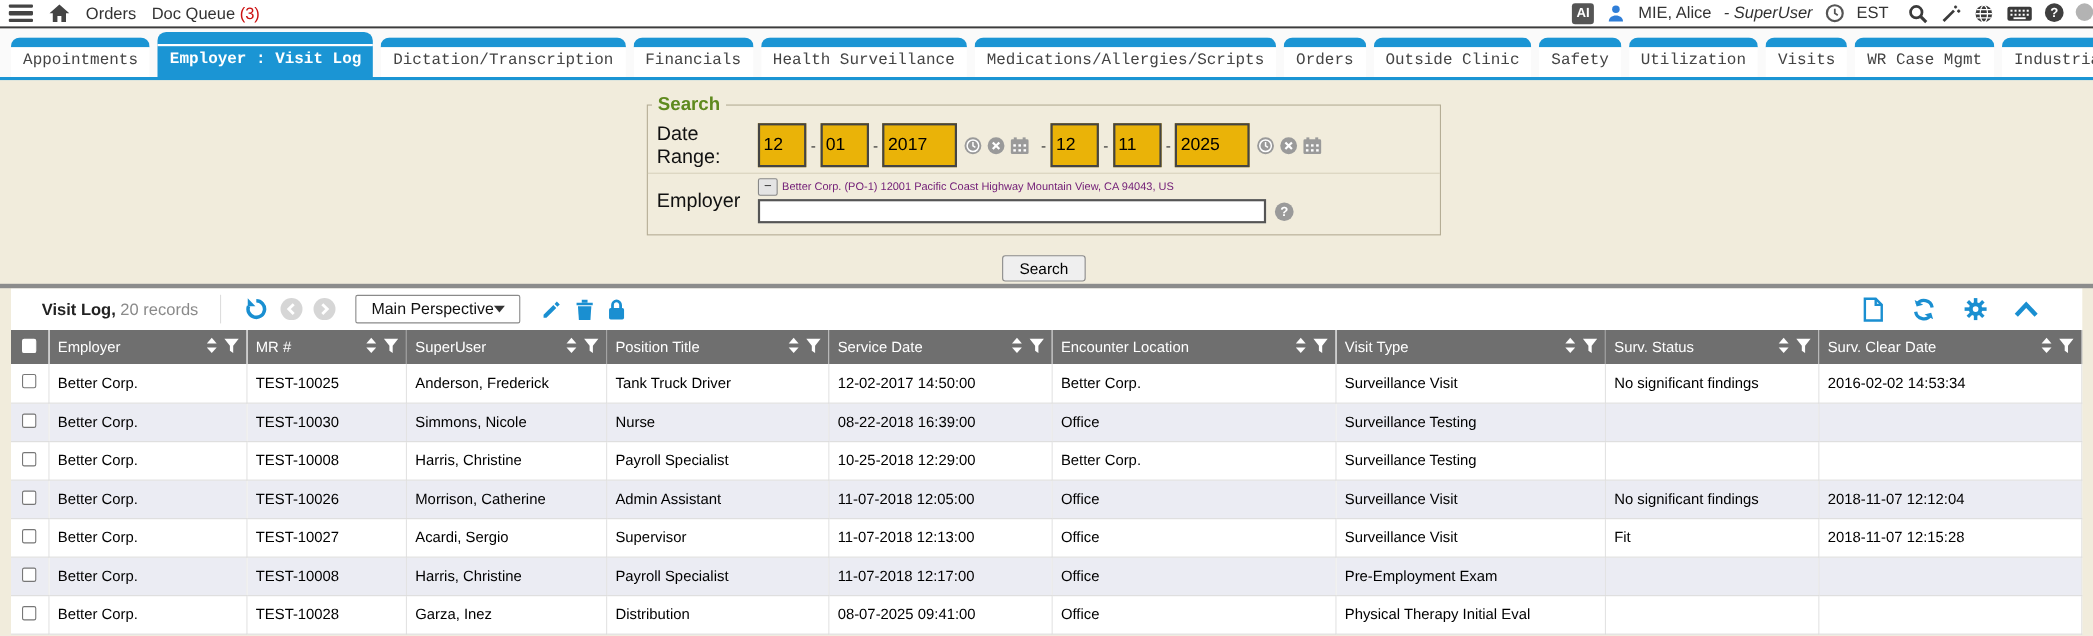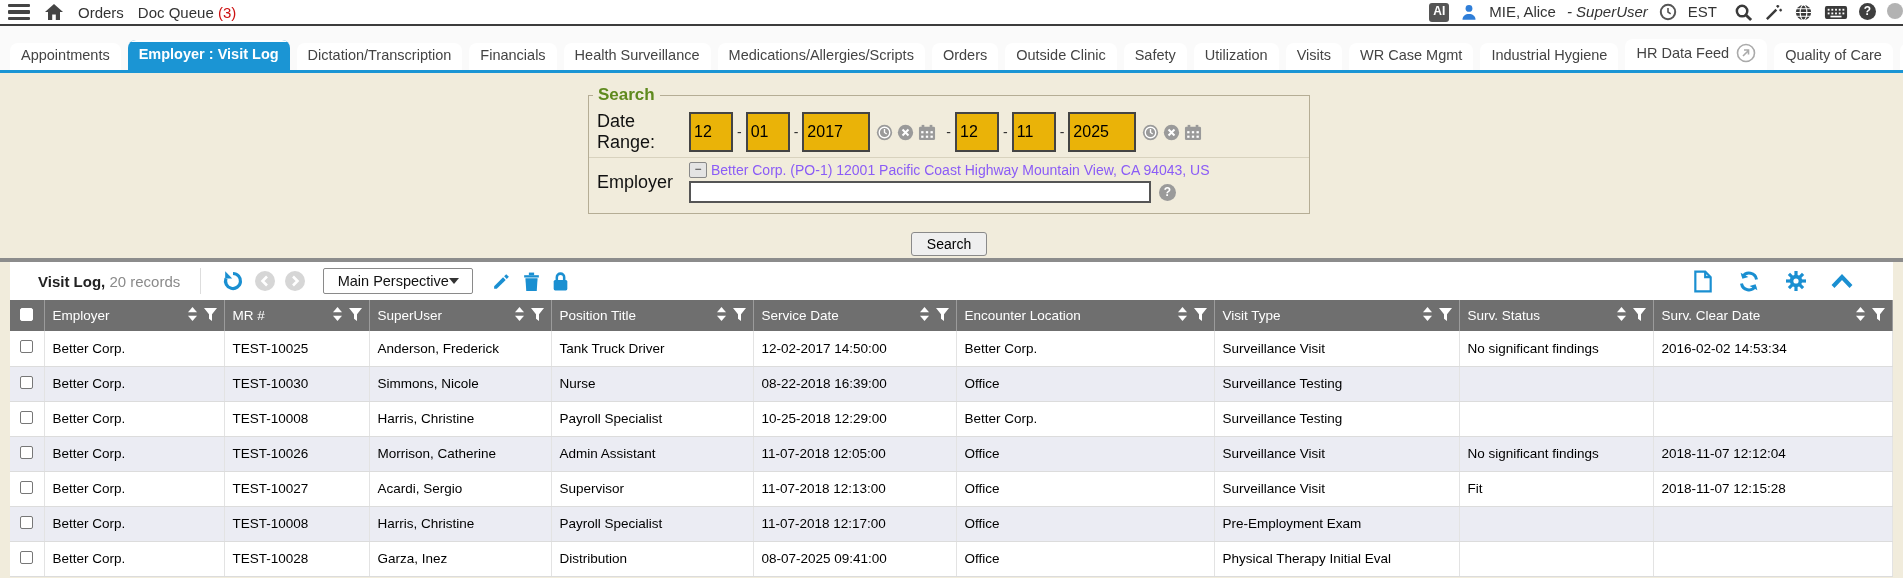--- a/index.html
+++ b/index.html
@@ -22,21 +22,21 @@
     color:#fff; font-size:12px; font-weight:bold; display:inline-flex;
     align-items:center; justify-content:center; }
   .presence-dot { width:16px; height:16px; border-radius:50%; background:#b3b3b3; margin-right:-8px; }
   .role-text { font-style:italic; }
 
   
   .tabbar { background:#fafafa; border-bottom:3px solid #1b95d4;
     display:flex; align-items:flex-end; gap:7px; padding:3px 10px 0 10px;
     height:47px; white-space:nowrap; overflow:hidden; }
   .tab { border-radius:8px 8px 0 0; overflow:hidden; display:flex;
-    cursor:pointer; flex:0 0 auto; }
+    flex-direction:column; cursor:pointer; flex:0 0 auto;font-family:Liberation Mono, monospace; }
   .tab .cap { height:9px; background:#1b95d4; }
   .tab .lbl { background:#fff; color:#444; font-size:14.5px; padding:4px 11px 7px 11px;
     display:flex; align-items:center; gap:7px; }
   .tab.active .cap { height:11px; }
   .tab.active .lbl { background:#1b95d4; color:#fff; font-weight:bold;
     border-top:2px solid #fff; padding-bottom:8px; }
   .ext-ic { display:inline-flex; }
 
   
   .search-region { background:#f1ecdc; height:189px; border-bottom:4px solid #8c8c8c;
@@ -51,21 +51,21 @@
   .date-inp { height:40px; border:2px solid #444; background:#eab308; font-size:16px;
     padding:0 3px; font-family:"Liberation Sans", sans-serif; }
   .w-m { width:44px; } .w-y { width:68px; }
   .dash { margin:0 4px; font-size:14px; color:#333; }
   .date-icons { display:flex; gap:4px; margin:0 6px; align-items:center; }
   .emp-content { flex:1; }
   .emp-line1 { display:flex; align-items:center; gap:4px; margin-bottom:3px; }
   .minus-btn { width:18px; height:16px; background:#e4e4e4; border:1px solid #888;
     border-radius:2px; font-size:12px; line-height:13px; text-align:center;
     color:#333; cursor:pointer; }
-  .emp-sel-text { font-size:14px; color:#8b5cf6; white-space:nowrap; }
+  .emp-sel-text { font-size:10px; color:#701a75; white-space:nowrap; }
   .emp-line2 { display:flex; align-items:center; gap:8px; }
   .emp-input { width:462px; height:22px; border:2px solid #555; background:#fff;
     font-size:14px; padding:0 4px; font-family:"Liberation Sans", sans-serif; }
   .q-circle { width:17px; height:17px; border-radius:50%; background:#9a9a9a;
     color:#fff; font-size:12px; font-weight:bold; display:inline-flex;
     align-items:center; justify-content:center; }
   .search-btn-row { margin-left:588px; width:722px; text-align:center; margin-top:18px; }
   .search-btn { font-size:14px; padding:3px 15px; background:#efefef;
     border:1px solid #8a8a8a; border-radius:3px; color:#000; cursor:pointer;
     font-family:"Liberation Sans", sans-serif; }

